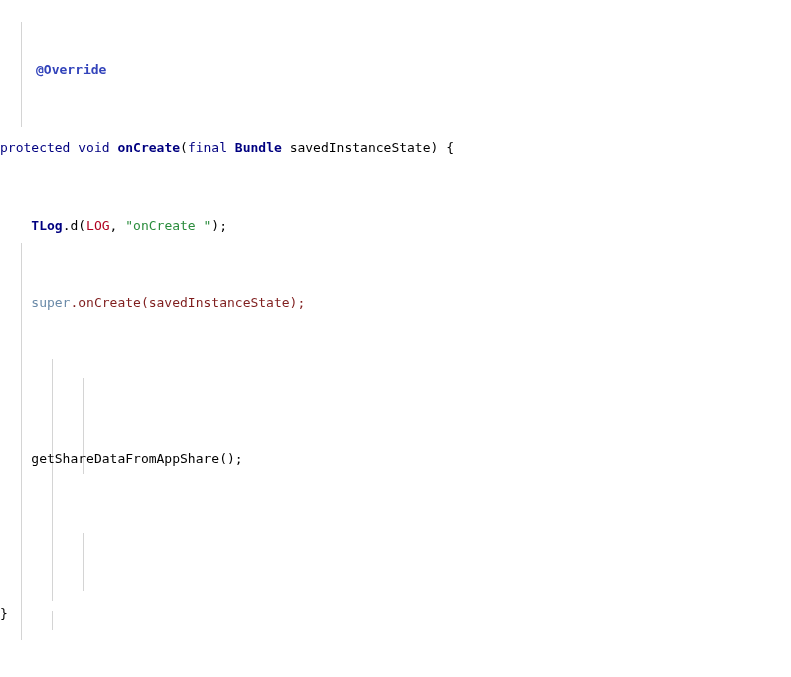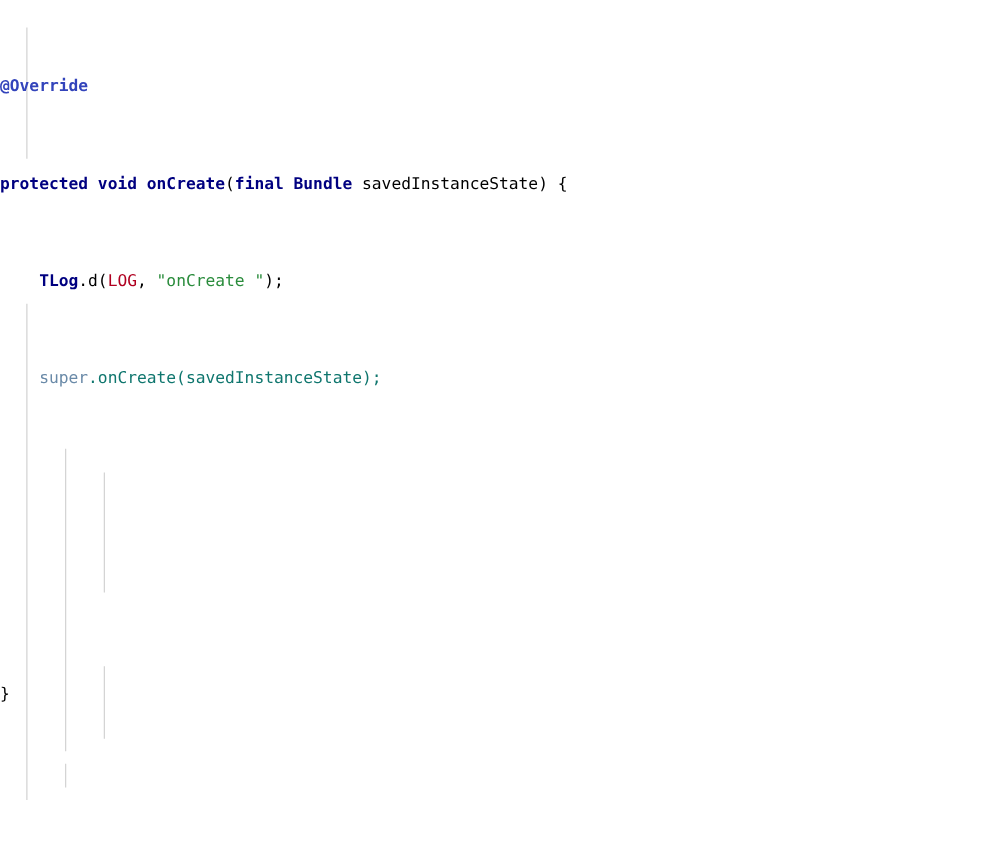--- a/index.html
+++ b/index.html
@@ -39,21 +39,21 @@
     color: #000000;
     letter-spacing: 0px;
   }
 
   .line {
     height: 19.42px;
     white-space: pre;
   }
 
   
-  .kw        { color: #000080; font-weight: bold; }   
+  .kw        { color: #000080; font-weight: normal; }   
   .type      { color: #000080; font-weight: bold; }   
   .ann       { color: #3344bb; font-weight: bold; }   
   .str       { color: #2a8c3c; }                      
   .const     { color: #b00020; font-weight: normal; }  
   .param     { color: #000000; }  
   .super     { color: #6a8aa8; }                      
   .plain     { color: #000000; }
 </style>
 </head>
 <body>
@@ -62,30 +62,31 @@
 
   <div class="guide" style="left: 21px; top: 22px; height: 105px; background: rgb(212, 212, 212);"></div>
   <div class="guide" style="left: 21px; top: 243px; height: 397px; background: rgb(212, 212, 212);"></div>
   <div class="guide" style="left: 52px; top: 359px; height: 242px; background: rgb(212, 212, 212);"></div>
   <div class="guide" style="left: 52px; top: 611px; height: 19px; background: rgb(212, 212, 212);"></div>
   <div class="guide" style="left: 83px; top: 378px; height: 96px; background: rgb(212, 212, 212);"></div>
   <div class="guide" style="left: 83px; top: 533px; height: 58px; background: rgb(212, 212, 212);"></div>
 
   <div class="code" style="font-size: 13px; line-height: 19.42px;">
 
-    <div class="line" style="height: 19.42px;"><span class="ann" style="color: rgb(51, 68, 187);">@Override</span></div>
+    <div class="line" style="height: 19.42px; padding-left: 36px;"><span class="ann" style="color: rgb(51, 68, 187);">@Override</span></div>
 
     <div class="line" style="height: 19.42px;"><span class="kw" style="color: rgb(0, 0, 128);">protected</span><span class="plain" style="color: rgb(0, 0, 0);"> </span><span class="kw" style="color: rgb(0, 0, 128);">void</span><span class="plain" style="color: rgb(0, 0, 0);"> </span><span class="type" style="color: rgb(0, 0, 128);">onCreate</span><span class="plain" style="color: rgb(0, 0, 0);">(</span><span class="kw" style="color: rgb(0, 0, 128);">final</span><span class="plain" style="color: rgb(0, 0, 0);"> </span><span class="type" style="color: rgb(0, 0, 128);">Bundle</span><span class="plain" style="color: rgb(0, 0, 0);"> </span><span class="param" style="color: rgb(0, 0, 0);">savedInstanceState</span><span class="plain" style="color: rgb(0, 0, 0);">) {</span></div>
 
     <div class="line" style="height: 19.42px;"><span class="plain" style="color: rgb(0, 0, 0);">    </span><span class="type" style="color: rgb(0, 0, 128);">TLog</span><span class="plain" style="color: rgb(0, 0, 0);">.d(</span><span class="const" style="color: rgb(176, 0, 32);">LOG</span><span class="plain" style="color: rgb(0, 0, 0);">, </span><span class="str" style="color: rgb(42, 140, 60);">"onCreate "</span><span class="plain" style="color: rgb(0, 0, 0);">);</span></div>
 
-    <div class="line" style="height: 19.42px;"><span class="plain" style="color: rgb(0, 0, 0);">    </span><span class="super" style="color: rgb(106, 138, 168); text-align: right;">super</span><span class="plain" style="color: #0f766e;">.onCreate(savedInstanceState);</span></div>
+    <div class="line" style="height: 19.42px;"><span class="plain" style="color: rgb(0, 0, 0);">    </span><span class="super" style="color: rgb(106, 138, 168); text-align: right;">super</span><span class="plain" style="color: #7f1d1d;">.onCreate(savedInstanceState);</span></div>
 
     <div class="line" style="height: 19.42px;">&nbsp;</div>
 
+    <div class="line" style="height: 19.42px;"><span class="plain" style="color: rgb(0, 0, 0);">    getShareDataFromAppShare();</span></div>
 
     <div class="line" style="height: 19.42px;">&nbsp;</div>
 
     <div class="line" style="height: 19.42px;"><span class="plain" style="color: rgb(0, 0, 0);">}</span></div>
 
     
 
     
 
     

